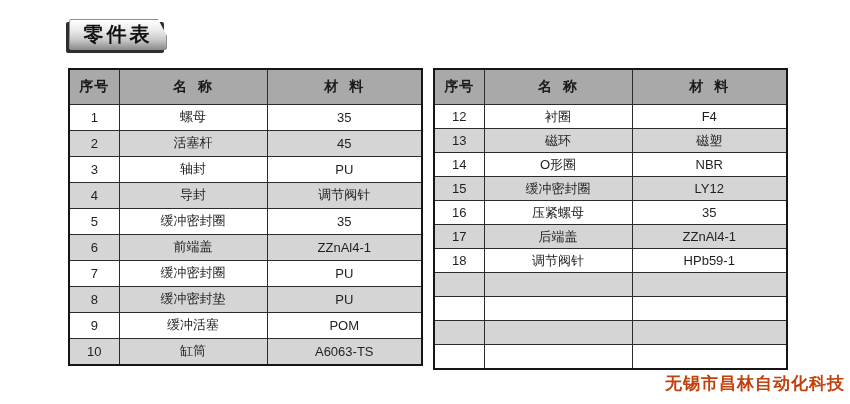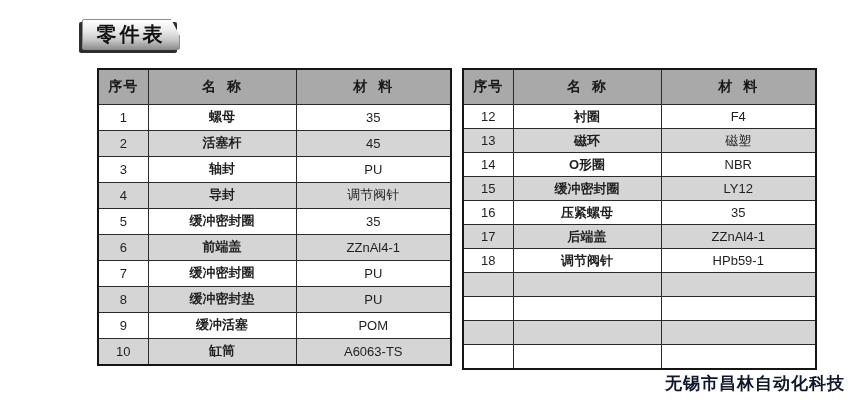--- a/index.html
+++ b/index.html
@@ -12,62 +12,61 @@
   html,body{margin:0;padding:0;background:#ffffff;}
   .page{
     position:relative;
     width:850px;height:404px;
     background:#ffffff;
     font-family:"Liberation Sans", sans-serif;
     color:#1c1c1c;
     overflow:hidden;
   }
   
-  .title-wrap{position:absolute;left:82px;top:19px;width:98px;height:31px;}
+  .title-wrap{position:absolute;left:69px;top:19px;width:98px;height:31px;}
   .title-back{
     position:absolute;left:-3px;top:3px;width:100%;height:100%;
     background:#2e2e2e;border-radius:2px;
   }
   .title-front{
     position:absolute;left:0;top:0;right:0;bottom:0;
     background:linear-gradient(180deg,#ffffff 0%,#e9e9e9 38%,#c9c9c9 68%,#8f8f8f 100%);
     border:1px solid #8e8e8e;border-radius:2px;
     clip-path:polygon(0 0, calc(100% - 9px) 0, 100% 55%, 100% 100%, 0 100%);
     display:flex;align-items:center;justify-content:center;
     font-size:20px;font-weight:bold;letter-spacing:3px;color:#111;
   }
   
   table.parts{
     position:absolute;top:68px;
     width:353px;height:298px;
     border-collapse:collapse;table-layout:fixed;
     background:var(--row-bg);
     border:2px solid var(--outer-border);
-    margin-left:29px;
   }
   #left-table{left:68px;}
   #right-table{left:433px;}
   .parts th,.parts td{
     border:1px solid var(--border-color);
     text-align:center;vertical-align:middle;
     padding:0;overflow:hidden;
   }
   .parts th{
     height:34px;
     background:var(--header-bg);
     font-size:14px;font-weight:bold;
     white-space:pre;letter-spacing:1px;color:#1a1a1a;
   }
   .parts td{height:23px;font-size:13px;color:#1f1f1f;}
-  .parts td:nth-child(2){font-weight:bold;}
+  .parts td:nth-child(2){font-weight:normal;}
   .parts tbody tr:nth-child(even) td{background:var(--row-alt-bg);}
   
   .footer{
     position:absolute;right:5px;top:372px;
-    font-size:17px;font-weight:bold;letter-spacing:1px;color:#0f172a;
+    font-size:17px;font-weight:bold;letter-spacing:1px;color:#c2410c;
     white-space:nowrap;
   }
 </style>
 </head>
 <body>
 
 <div class="page">
 
   <div class="title-wrap">
     <div class="title-back"></div>

